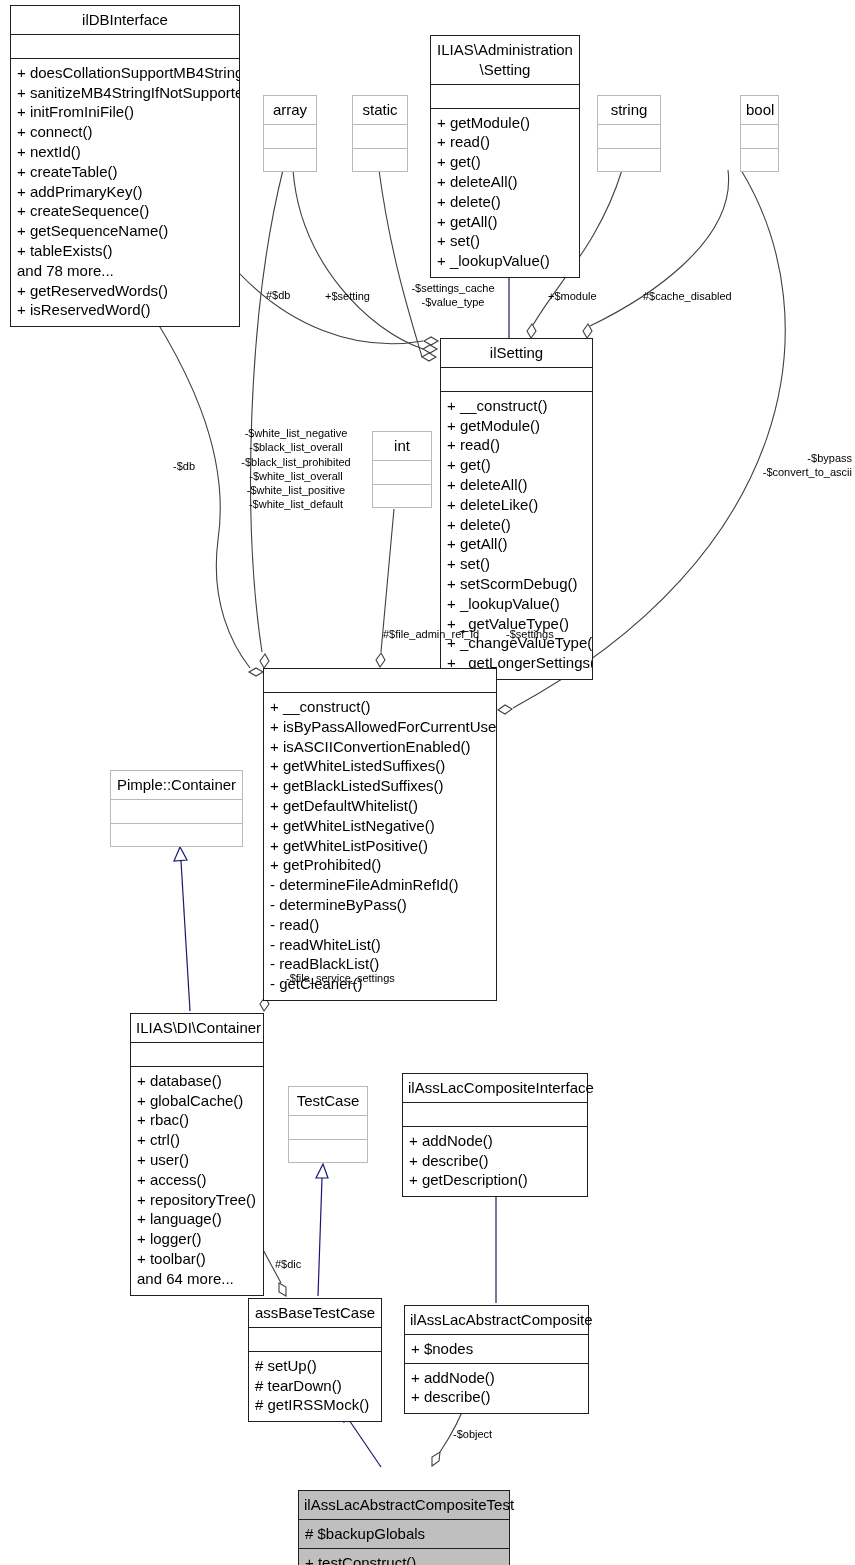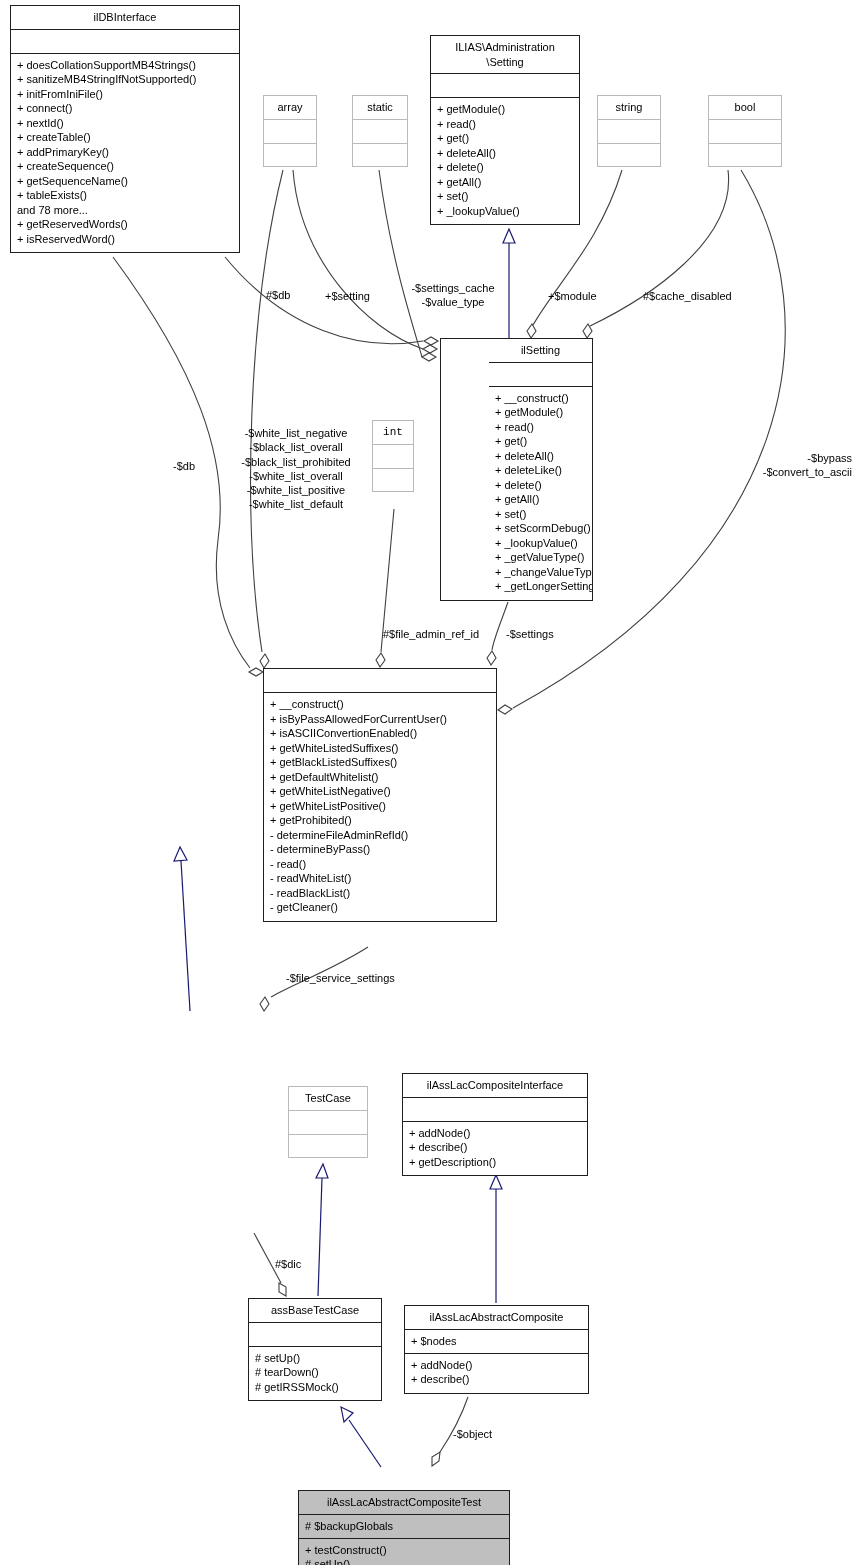--- a/index.html
+++ b/index.html
@@ -1,21 +1,21 @@
 <!DOCTYPE html>
 <html><head>
 <meta charset="utf-8">
 <style>
   * { margin:0; padding:0; box-sizing:border-box; }
   html,body { background:#ffffff; }
   body { width:855px; height:1565px; position:relative; font-family:"Liberation Sans", sans-serif; color:#000; }
   #stage { position:absolute; left:0; top:0; width:855px; height:1565px; }
   svg.edges { position:absolute; left:0; top:0; z-index:1; }
   .uml-class { position:absolute; z-index:2; background:#ffffff; border:1px solid #1f1f1f;
-               font-size:11px; line-height:1.32; }
+               font-size:15px; line-height:1.32; }
   .uml-class .uml-title { text-align:center; padding:4px 5px; border-bottom:1px solid #1f1f1f; white-space:pre; }
   .uml-class .uml-attrs { min-height:24px; padding:4px 6px; border-bottom:1px solid #1f1f1f; white-space:pre; }
   .uml-class .uml-methods { min-height:22px; padding:4px 6px 6px 6px; white-space:pre; overflow:hidden; }
   .uml-class.ext { border-color:#b9b9b9; }
   .uml-class.ext .uml-title { border-bottom-color:#b9b9b9; }
   .uml-class.ext .uml-attrs { border-bottom-color:#b9b9b9; }
   .uml-class.highlight { background:#bfbfbf; }
   .edge-label { position:absolute; z-index:3; font-size:11px; line-height:1.3; white-space:pre; text-align:center; }
 </style>
 </head>
@@ -116,46 +116,46 @@
 + set()
 + _lookupValue()</div>
   </div>
 
   <div class="uml-class ext" style="left:597px; top:95px; width:64px;">
     <div class="uml-title">string</div>
     <div class="uml-attrs"></div>
     <div class="uml-methods"></div>
   </div>
 
-  <div class="uml-class ext" style="left:708px; top:95px; width:74px;">
+  <div class="uml-class ext" style="left:740px; top:95px; width:39px;">
     <div class="uml-title">bool</div>
     <div class="uml-attrs"></div>
     <div class="uml-methods"></div>
   </div>
 
-  <div class="uml-class" style="left:440px; top:338px; width:153px;padding-left:48px;">
+  <div class="uml-class" style="left:440px; top:338px; width:153px;">
     <div class="uml-title">ilSetting</div>
     <div class="uml-attrs"></div>
     <div class="uml-methods">+ __construct()
 + getModule()
 + read()
 + get()
 + deleteAll()
 + deleteLike()
 + delete()
 + getAll()
 + set()
 + setScormDebug()
 + _lookupValue()
 + _getValueType()
 + _changeValueType()
 + _getLongerSettings()</div>
   </div>
 
-  <div class="uml-class ext" style="left:372px; top:420px; width:42px;font-family:Liberation Mono, monospace;">
+  <div class="uml-class ext" style="left:372px; top:431px; width:60px;">
     <div class="uml-title">int</div>
     <div class="uml-attrs"></div>
     <div class="uml-methods"></div>
   </div>
 
   <div class="uml-class" style="left:263px; top:668px; width:234px;">
     <div class="uml-attrs"></div>
     <div class="uml-methods">+ __construct()
 + isByPassAllowedForCurrentUser()
 + isASCIIConvertionEnabled()
@@ -166,21 +166,41 @@
 + getWhiteListPositive()
 + getProhibited()
 - determineFileAdminRefId()
 - determineByPass()
 - read()
 - readWhiteList()
 - readBlackList()
 - getCleaner()</div>
   </div>
 
-
+  <div class="uml-class ext" style="left:110px; top:770px; width:133px;">
+    <div class="uml-title">Pimple::Container</div>
+    <div class="uml-attrs"></div>
+    <div class="uml-methods"></div>
+  </div>
+
+  <div class="uml-class" style="left:130px; top:1013px; width:134px;">
+    <div class="uml-title">ILIAS\DI\Container</div>
+    <div class="uml-attrs"></div>
+    <div class="uml-methods">+ database()
++ globalCache()
++ rbac()
++ ctrl()
++ user()
++ access()
++ repositoryTree()
++ language()
++ logger()
++ toolbar()
+and 64 more...</div>
+  </div>
 
   <div class="uml-class ext" style="left:288px; top:1086px; width:80px;">
     <div class="uml-title">TestCase</div>
     <div class="uml-attrs"></div>
     <div class="uml-methods"></div>
   </div>
 
   <div class="uml-class" style="left:402px; top:1073px; width:186px;">
     <div class="uml-title">ilAssLacCompositeInterface</div>
     <div class="uml-attrs"></div>

